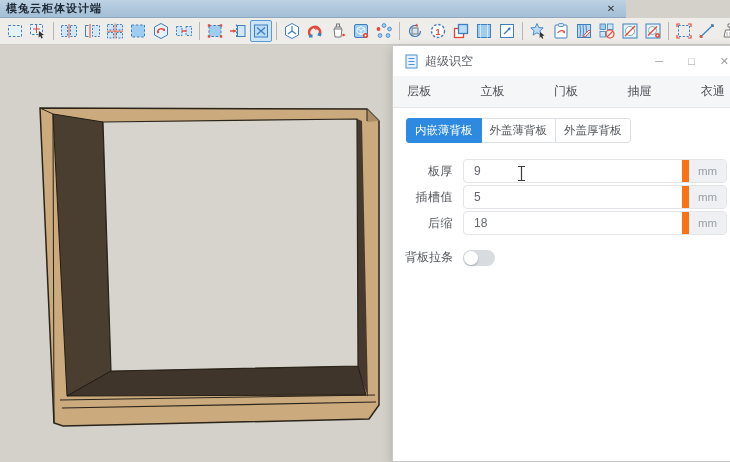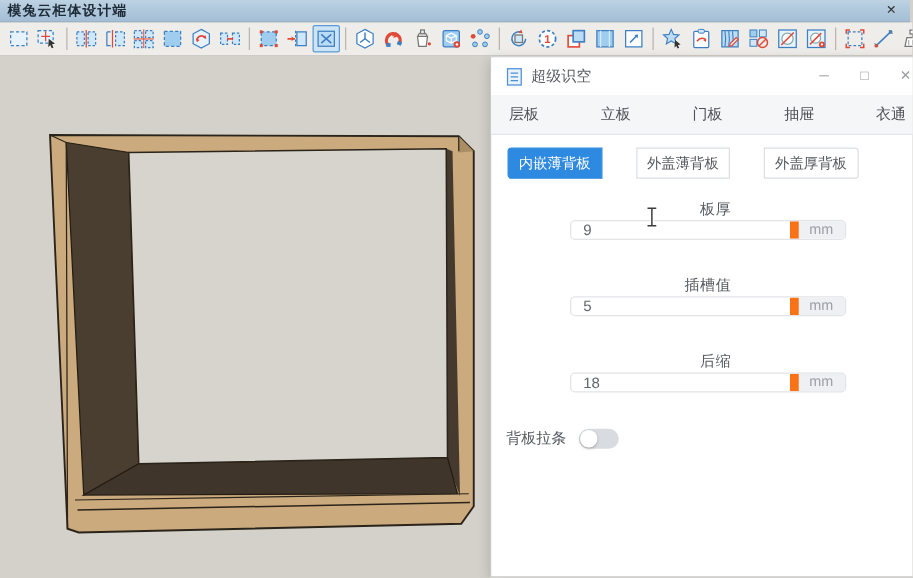--- a/index.html
+++ b/index.html
@@ -1,21 +1,21 @@
 <!DOCTYPE html>
 <html><head>
 <meta charset="utf-8">
 <style>
   * { margin:0; padding:0; box-sizing:border-box; }
   html,body { width:730px; height:462px; overflow:hidden; }
   body { font-family:"Liberation Sans","DejaVu Sans",sans-serif; position:relative; background:#d3d1c9; }
 
   
   .titlebar{
-    position:absolute; top:0; left:0; width:728px; height:18px;
+    position:absolute; top:0; left:0; width:626px; height:18px;
     background:linear-gradient(#bdd2e2,#a3bed6);
     border-bottom:1px solid #8fa9c0;
     display:flex; align-items:center; padding:0 8px 0 6px;
   }
   .titlebar .t-text{ font-size:11px; font-weight:bold; color:#1e2b38; letter-spacing:1px;}
   .titlebar .t-close{ margin-left:auto; font-size:10px; color:#333; width:14px; text-align:center; cursor:default;}
 
   
   .toolbar{
     position:absolute; top:18px; left:0; width:730px; height:27px;
@@ -39,29 +39,29 @@
   .dlg-title{ height:30px; display:flex; align-items:center; padding:0 10px 0 12px; background:#fff;}
   .dlg-title .d-text{ font-size:12px; color:#5a5e63; margin-left:7px;}
   .dlg-ctrls{ margin-left:auto; display:flex; gap:25px; color:#9b9ea3; font-size:11px;}
   .dlg-ctrls span{ cursor:default; line-height:1;}
 
   .dlg-tabs{ display:flex; height:32px; background:#f5f6f8; border-bottom:1px solid #e3e6ea;gap:21px;}
   .dlg-tab{ flex:1; display:flex; align-items:center; justify-content:center;
             font-size:12px; color:#4d5156; cursor:default;}
   .dlg-tab.active{ background:#fff; color:#2e8ae0; border-left:1px solid #e8eaec; border-right:1px solid #e8eaec; margin-bottom:-1px;}
 
-  .dlg-subtabs{ display:flex; margin:10px 12px 0 13px;gap:28px;}
+  .dlg-subtabs{ display:flex; margin:10px 12px 0 13px;}
   .subtab{ height:25px; padding:0 8px; display:flex; align-items:center; justify-content:center;
            font-size:11.5px; color:#54585d; background:#fff; border:1px solid #dcdfe3; margin-left:-1px; cursor:default; white-space:nowrap;}
   .subtab:first-child{ margin-left:0; border-radius:3px 0 0 3px;}
   .subtab:last-child{ border-radius:0 3px 3px 0;}
   .subtab.active{ background:#2e8ae0; border-color:#2e8ae0; color:#fff; position:relative; z-index:1;}
 
   .dlg-form{ margin-top:16px; padding:0 12px 0 12px;}
-  .frow{ display:flex; align-items:center; margin-bottom:28px;flex-direction:column;}
+  .frow{ display:flex; align-items:center; margin-bottom:2px;}
   .frow .flabel{ width:48px; text-align:right; font-size:12px; color:#565a5f; margin-right:10px; flex:0 0 auto; letter-spacing:.5px;}
   .fctrl{ flex:1; display:flex; height:24px; border:1px solid #e2e4e8; border-radius:4px; overflow:hidden; background:#fff;}
   .fctrl input{ flex:1; border:none; outline:none; font-size:12px; color:#63676c; padding:0 10px;
                 font-family:"Liberation Sans","DejaVu Sans",sans-serif; background:transparent; min-width:0;}
   .funit{ width:44px; background:#eef0f3; border-left:7px solid #f97316; display:flex; align-items:center; justify-content:center;
           font-size:11.5px; color:#9aa0a8;}
   .trow{ display:flex; align-items:center; margin-top:14px;}
   .trow .flabel{ width:48px; text-align:right; font-size:12px; color:#565a5f; margin-right:10px;}
   .toggle{ width:32px; height:16px; border-radius:8px; background:#d8dce1; position:relative; cursor:default;}
   .toggle .knob{ position:absolute; left:1px; top:1px; width:14px; height:14px; border-radius:50%; background:#fff;

